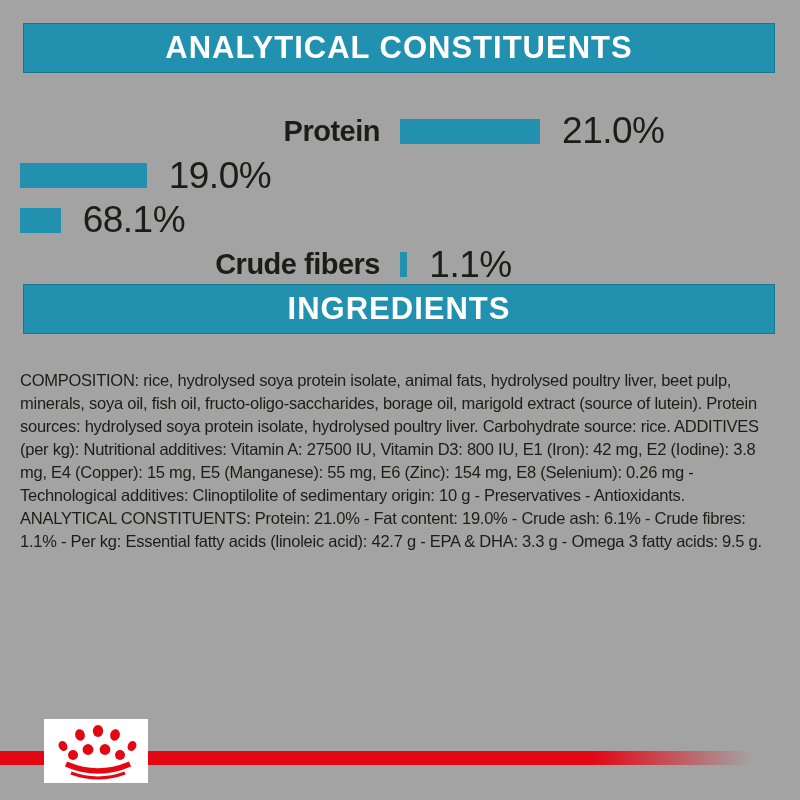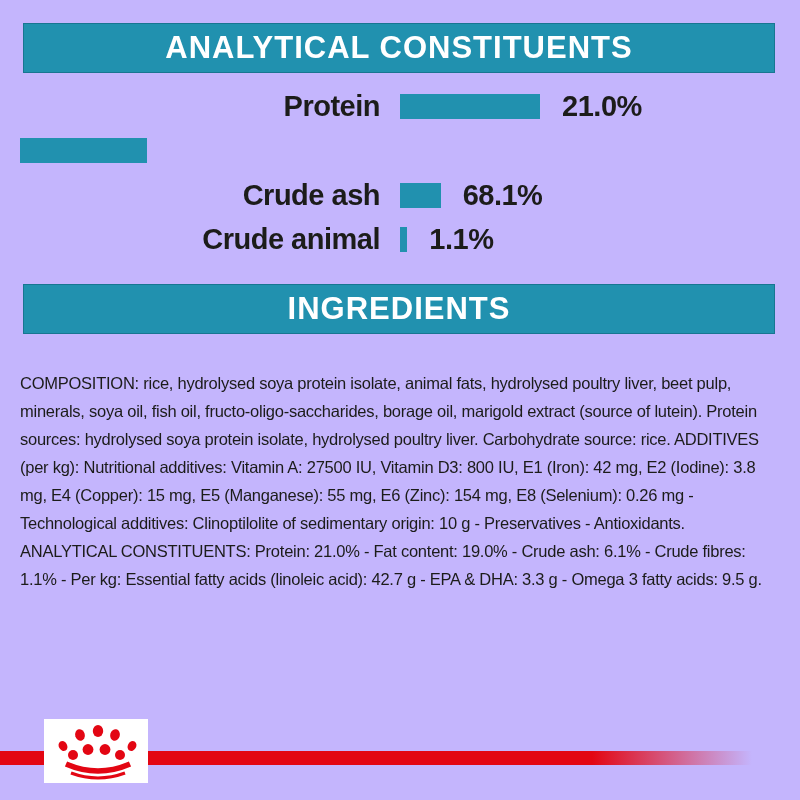--- a/index.html
+++ b/index.html
@@ -2,21 +2,21 @@
 <html><head>
 <meta charset="utf-8">
 <style>
   * { margin: 0; padding: 0; box-sizing: border-box; }
   html, body { background: #ffffff; }
   body { font-family: "Liberation Sans", "DejaVu Sans", sans-serif; }
   .page {
     position: relative;
     width: 800px;
     height: 800px;
-    background: #c4b5fd;
+    background: #a3a3a3;
     overflow: hidden;
   }
   
   .banner {
     position: absolute;
     left: 23px;
     width: 752px;
     height: 50px;
     background: #2191AF;
     border: 1px solid rgba(10, 70, 90, 0.35);
@@ -29,21 +29,21 @@
   .banner-title {
     color: #ffffff;
     font-size: 31px;
     font-weight: 700;
     letter-spacing: 1px;
     white-space: nowrap;
   }
   
   .chart {
     position: absolute;
-    top: 84px;
+    top: 109px;
     left: 0;
     width: 800px;
   }
   .chart-row {
     display: flex;
     align-items: center;
     height: 44.5px;
   }
   .chart-label {
     width: 380px;
@@ -55,34 +55,34 @@
     flex: 0 0 auto;
   }
   .chart-bar {
     margin-left: 20px;
     height: 25px;
     background: #2191AF;
     flex: 0 0 auto;
   }
   .chart-value {
     margin-left: 22px;
-    font-size: 29px;
-    font-weight: 700;
+    font-size: 37px;
+    font-weight: 400;
     letter-spacing: -0.5px;
     color: #1C1C1A;
     white-space: nowrap;
   }
   
   .composition {
     position: absolute;
     top: 369px;
     left: 20px;
     width: 762px;
     font-size: 16.5px;
-    line-height: 28px;
+    line-height: 23px;
     letter-spacing: -0.25px;
     color: #1C1C1A;
     text-align: left;
   }
   
   .footer-ribbon {
     position: absolute;
     top: 751px;
     left: 0;
     width: 800px;
@@ -115,28 +115,28 @@
   </div>
 
   <div class="chart">
     <div class="chart-row">
       <div class="chart-label">Protein</div>
       <div class="chart-bar" style="width: 140.07px; background: rgb(33, 145, 175);"></div>
       <div class="chart-value">21.0%</div>
     </div>
     <div class="chart-row">
       <div class="chart-bar" style="width: 126.73px; background: rgb(33, 145, 175);"></div>
+      <div class="chart-value">19.0%</div>
     </div>
     <div class="chart-row">
-      <div class="chart-label">Crude ash</div>
       <div class="chart-bar" style="width: 40.687px; background: rgb(33, 145, 175);"></div>
       <div class="chart-value">68.1%</div>
     </div>
     <div class="chart-row">
-      <div class="chart-label">Crude animal</div>
+      <div class="chart-label">Crude fibers</div>
       <div class="chart-bar" style="width: 7.337px; background: rgb(33, 145, 175);"></div>
       <div class="chart-value">1.1%</div>
     </div>
   </div>
 
   <div class="banner banner-mid">
     <div class="banner-title">INGREDIENTS</div>
   </div>
 
   <div class="composition">COMPOSITION: rice, hydrolysed soya protein isolate, animal fats, hydrolysed poultry liver, beet pulp, minerals, soya oil, fish oil, fructo-oligo-saccharides, borage oil, marigold extract (source of lutein). Protein sources: hydrolysed soya protein isolate, hydrolysed poultry liver. Carbohydrate source: rice. ADDITIVES (per kg): Nutritional additives: Vitamin A: 27500 IU, Vitamin D3: 800 IU, E1 (Iron): 42 mg, E2 (Iodine): 3.8 mg, E4 (Copper): 15 mg, E5 (Manganese): 55 mg, E6 (Zinc): 154 mg, E8 (Selenium): 0.26 mg - Technological additives: Clinoptilolite of sedimentary origin: 10 g - Preservatives - Antioxidants. ANALYTICAL CONSTITUENTS: Protein: 21.0% - Fat content: 19.0% - Crude ash: 6.1% - Crude fibres: 1.1% - Per kg: Essential fatty acids (linoleic acid): 42.7 g - EPA &amp; DHA: 3.3 g - Omega 3 fatty acids: 9.5 g.</div>

